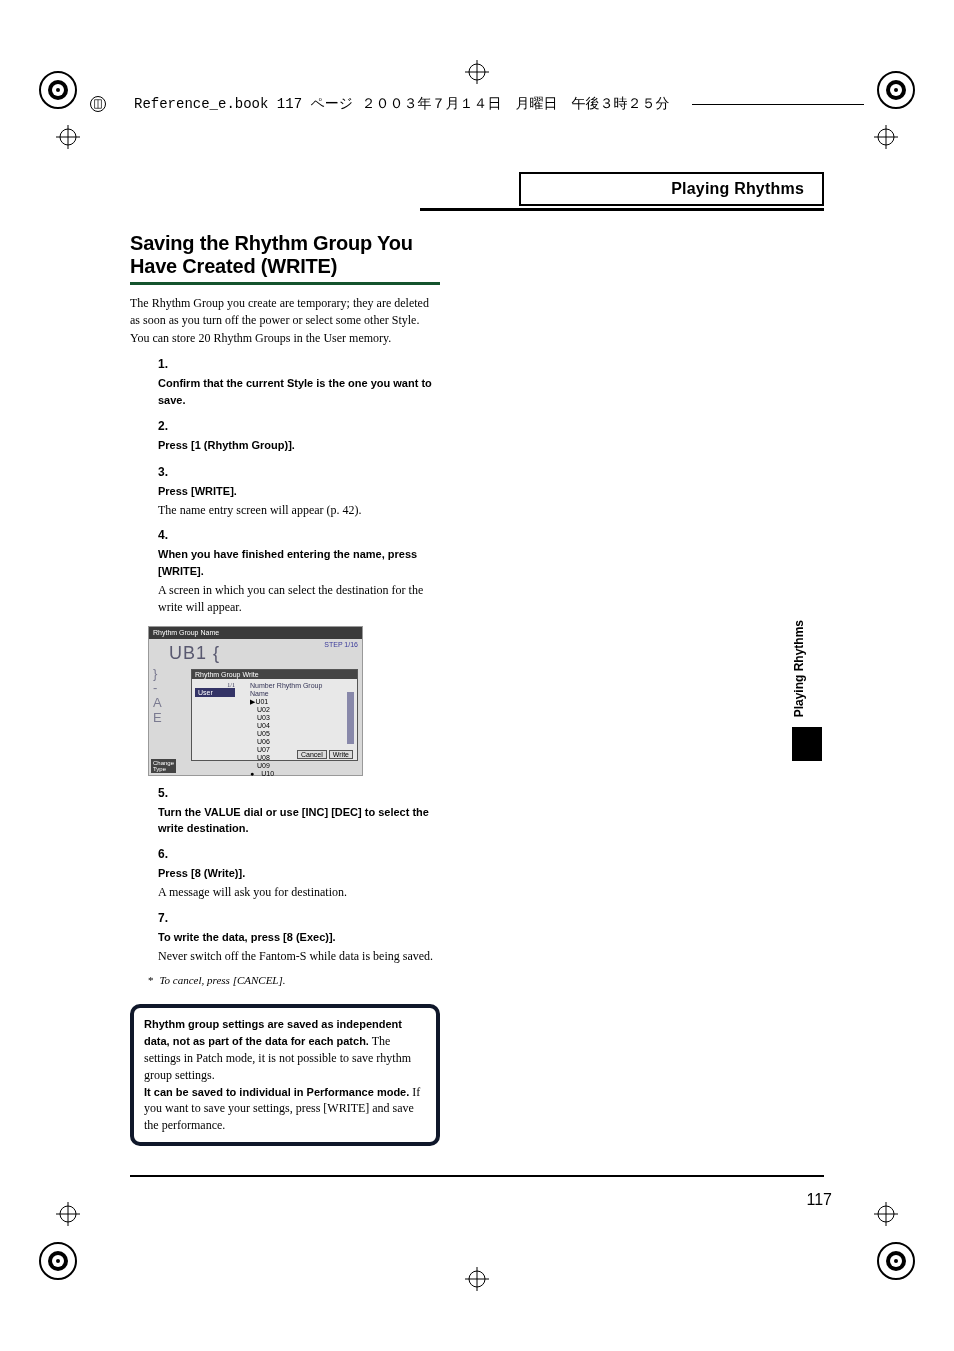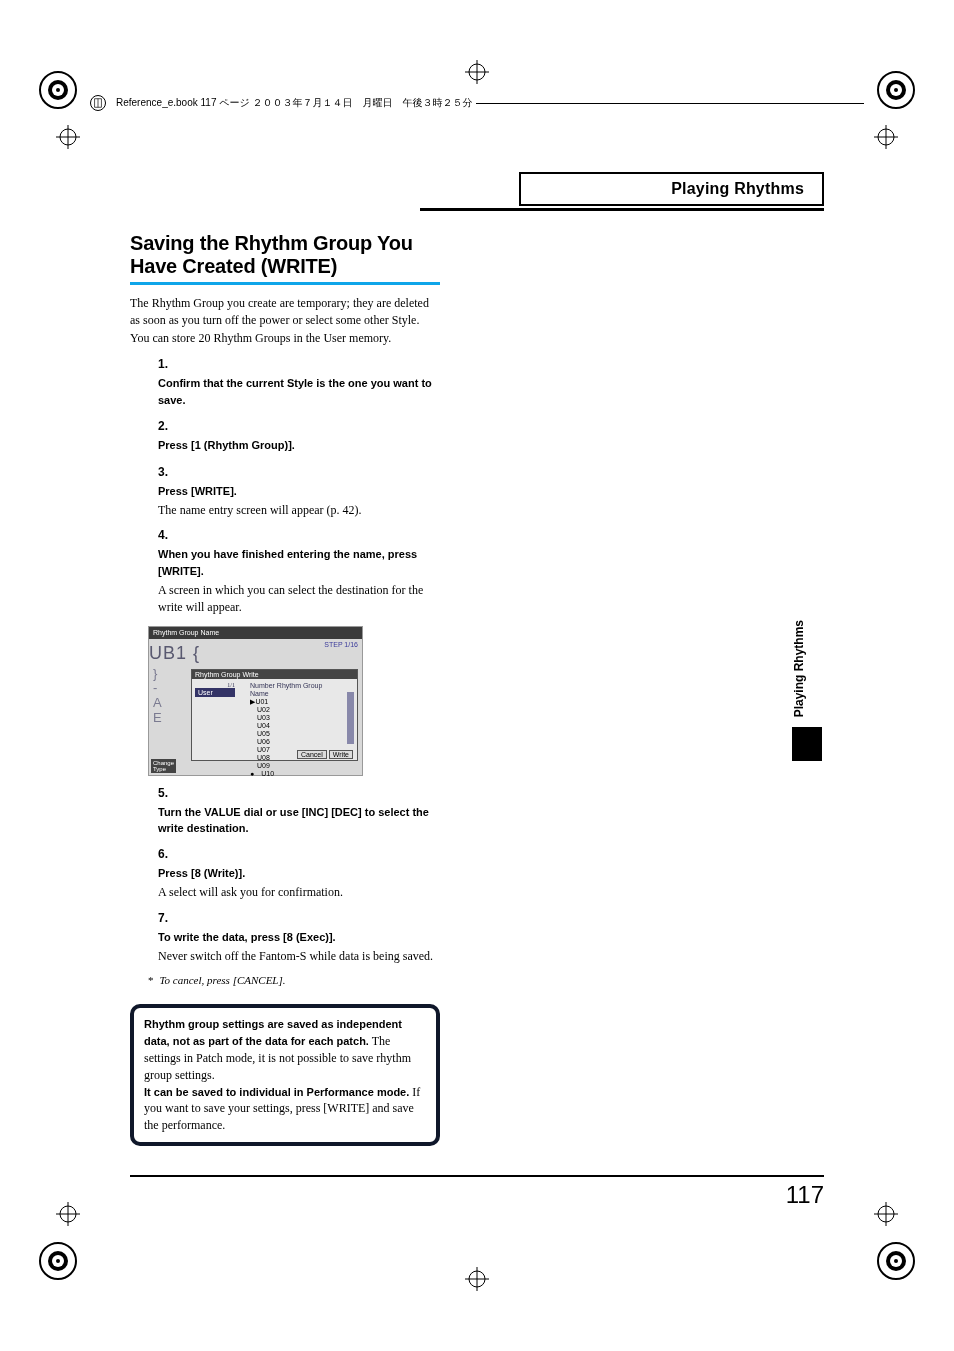--- a/index.html
+++ b/index.html
@@ -19,49 +19,49 @@
   .reg-tr { top: 125px; right: 56px; }
   .reg-bl { bottom: 125px; left: 56px; }
   .reg-br { bottom: 125px; right: 56px; }
   .reg-mt { top: 60px; left: 465px; }
   .reg-mb { bottom: 60px; left: 465px; }
 
   
   .book-header { position: absolute; top: 95px; left: 90px; right: 90px; display: flex; align-items: center; }
   .book-header .icon { width: 16px; height: 16px; border: 1px solid #000; border-radius: 50%; display: flex; align-items: center; justify-content: center; position: relative; margin-right: 6px; }
   .book-header .line { flex: 1; border-top: 1px solid #000; }
-  .book-header .text { font-family: Liberation Sans, sans-serif; font-size: 10px; margin: 0 4px; }
+  .book-header .text { font-family: Liberation Mono, monospace; font-size: 14px; margin: 0 22px; }
 
   
   .page-frame { position: absolute; top: 132px; left: 80px; right: 80px; bottom: 132px; }
 
   
   .running-head-box { position: absolute; top: 40px; right: 50px; border: 2px solid #000; padding-right:8px; }
   .running-head-hr { position:absolute; top:76px; left:340px; right:50px; border-top:3px solid #000; }
   .running-head { font-family: 'Arial Black', Arial, sans-serif; font-weight: 900; font-size: 16px; padding: 6px 10px 6px 150px; letter-spacing: 0.2px; }
 
   
   .content { position: absolute; top: 100px; left: 50px; width: 310px; }
 
-  .h2 { font-family: 'Arial Black', Arial, sans-serif; font-weight: 900; font-size: 20px; line-height: 1.15; letter-spacing: -0.2px; padding-bottom:4px; border-bottom: 3px solid #0ea5e9; }
+  .h2 { font-family: 'Arial Black', Arial, sans-serif; font-weight: 900; font-size: 20px; line-height: 1.15; letter-spacing: -0.2px; padding-bottom:4px; border-bottom: 3px solid #14532d; }
 
   .intro { font-size: 12px; line-height: 1.45; margin-top: 10px; }
 
   ol.steps { list-style: none; margin-top: 10px; margin-left: 28px; }
   ol.steps li { margin-bottom: 10px; }
   .step-num { font-family: Arial, sans-serif; font-weight: 700; font-size: 12px; display: inline-block; width: 18px; vertical-align: top; }
   .step-body { display: inline-block; width: 288px; vertical-align: top; font-size: 12px; line-height: 1.4; }
   .step-body .bold { font-family: Arial, sans-serif; font-weight: 700; font-size: 11px; }
   .step-body p { margin-top: 2px; }
 
   
   .screenshot { width: 215px; height: 150px; background:#d9d9d9; border:1px solid #999; margin: 6px 0 8px 18px; position: relative; }
   .screenshot .titlebar { position:absolute; top:0; left:0; right:0; height:12px; background:#3a3a3a; color:#fff; font-family: Arial,sans-serif; font-size:7px; padding-left:4px; line-height:12px; }
   .screenshot .step-ind { position:absolute; top:14px; right:4px; font-family:Arial,sans-serif; font-size:7px; color:#3a3a9a; }
-  .screenshot .big-name { position:absolute; top:16px; left:0; font-family: 'Arial Black',Arial,sans-serif; color:#595970; font-size:18px; letter-spacing:1px; }
+  .screenshot .big-name { position:absolute; top:16px; left:20px; font-family: 'Arial Black',Arial,sans-serif; color:#595970; font-size:18px; letter-spacing:1px; }
   .screenshot .dialog { position:absolute; top:42px; left:42px; right:4px; bottom:14px; background:#e8e8e8; border:1px solid #555; }
   .screenshot .dialog .dtitle { background:#444; color:#fff; font-size:7px; font-family:Arial,sans-serif; padding:1px 3px; }
   .screenshot .dialog .left-col { position:absolute; top:12px; left:3px; width:40px; }
   .screenshot .dialog .users { background:#336; color:#fff; font-size:7px; font-family:Arial,sans-serif; padding:1px 3px; }
   .screenshot .dialog .numlist { position:absolute; top:12px; left:58px; right:16px; font-size:7px; font-family:Arial,sans-serif; line-height:1.15; }
   .screenshot .dialog .numlist .hdr{color:#335;}
   .screenshot .dialog .scrollbar{position:absolute;top:22px;right:3px;width:7px;bottom:16px;background:#88a;}
   .screenshot .dialog .btns{position:absolute;bottom:2px;right:4px;font-size:7px;font-family:Arial,sans-serif;}
   .screenshot .dialog .btns span{border:1px solid #555;padding:0 3px;margin-left:2px;background:#ddd;}
   .screenshot .letters{position:absolute;top:40px;left:4px;font-family:'Arial Black',Arial,sans-serif;color:#7a7a90;font-size:13px;line-height:1.15;}
@@ -74,21 +74,21 @@
   .info-box { border: 4px solid #0f172a; border-radius: 10px; padding: 8px 10px; margin-top: 18px; font-size: 12px; line-height: 1.4; }
   .info-box .bold { font-family: Arial, sans-serif; font-weight: 700; font-size: 11px; }
 
   
   .side-tab-group { position: absolute; top: 488px; right: 52px; }
   .side-tab-text { writing-mode: vertical-rl; transform: rotate(180deg); font-family: 'Arial Black', Arial, sans-serif; font-weight: 900; font-size: 12px; }
   .side-tab-block { width: 30px; height: 34px; background: #000; margin-top: 10px; }
 
   
   .footer-rule { position: absolute; bottom: 42px; left: 50px; right: 50px; border-top: 2px solid #000; }
-  .page-number { position: absolute; bottom: 10px; right: 50px; font-family: 'Arial Black', Arial, sans-serif; font-size: 24px; }
+  .page-number { position: absolute; bottom: 10px; right: 42px; font-family: 'Arial Black', Arial, sans-serif; font-size: 16px; }
 </style>
 </head>
 <body>
 
 <div class="crop-mark cm-tl"><svg viewBox="0 0 44 44">
       <circle cx="22" cy="22" r="18" fill="none" stroke="#000" stroke-width="2"></circle>
       <circle cx="22" cy="22" r="10" fill="#000"></circle>
       <circle cx="22" cy="22" r="6" fill="#fff"></circle>
       <circle cx="22" cy="22" r="2" fill="#000"></circle>
     </svg></div>
@@ -218,21 +218,21 @@
 Type</div>
     </div>
 
     <ol class="steps">
       <li>
         <span class="step-num">5.</span>
         <span class="step-body"><span class="bold">Turn the VALUE dial or use [INC] [DEC] to select the write destination.</span></span>
       </li>
       <li>
         <span class="step-num">6.</span>
-        <span class="step-body"><span class="bold">Press [8 (Write)].</span><p>A select will ask you for confirmation.</p></span>
+        <span class="step-body"><span class="bold">Press [8 (Write)].</span><p>A message will ask you for destination.</p></span>
       </li>
       <li>
         <span class="step-num">7.</span>
         <span class="step-body"><span class="bold">To write the data, press [8 (Exec)].</span><p>Never switch off the Fantom-S while data is being saved.</p></span>
       </li>
     </ol>
 
     <p class="asterisk-note">
       <span class="ast">*</span><span>To cancel, press [CANCEL].</span>
     </p>

